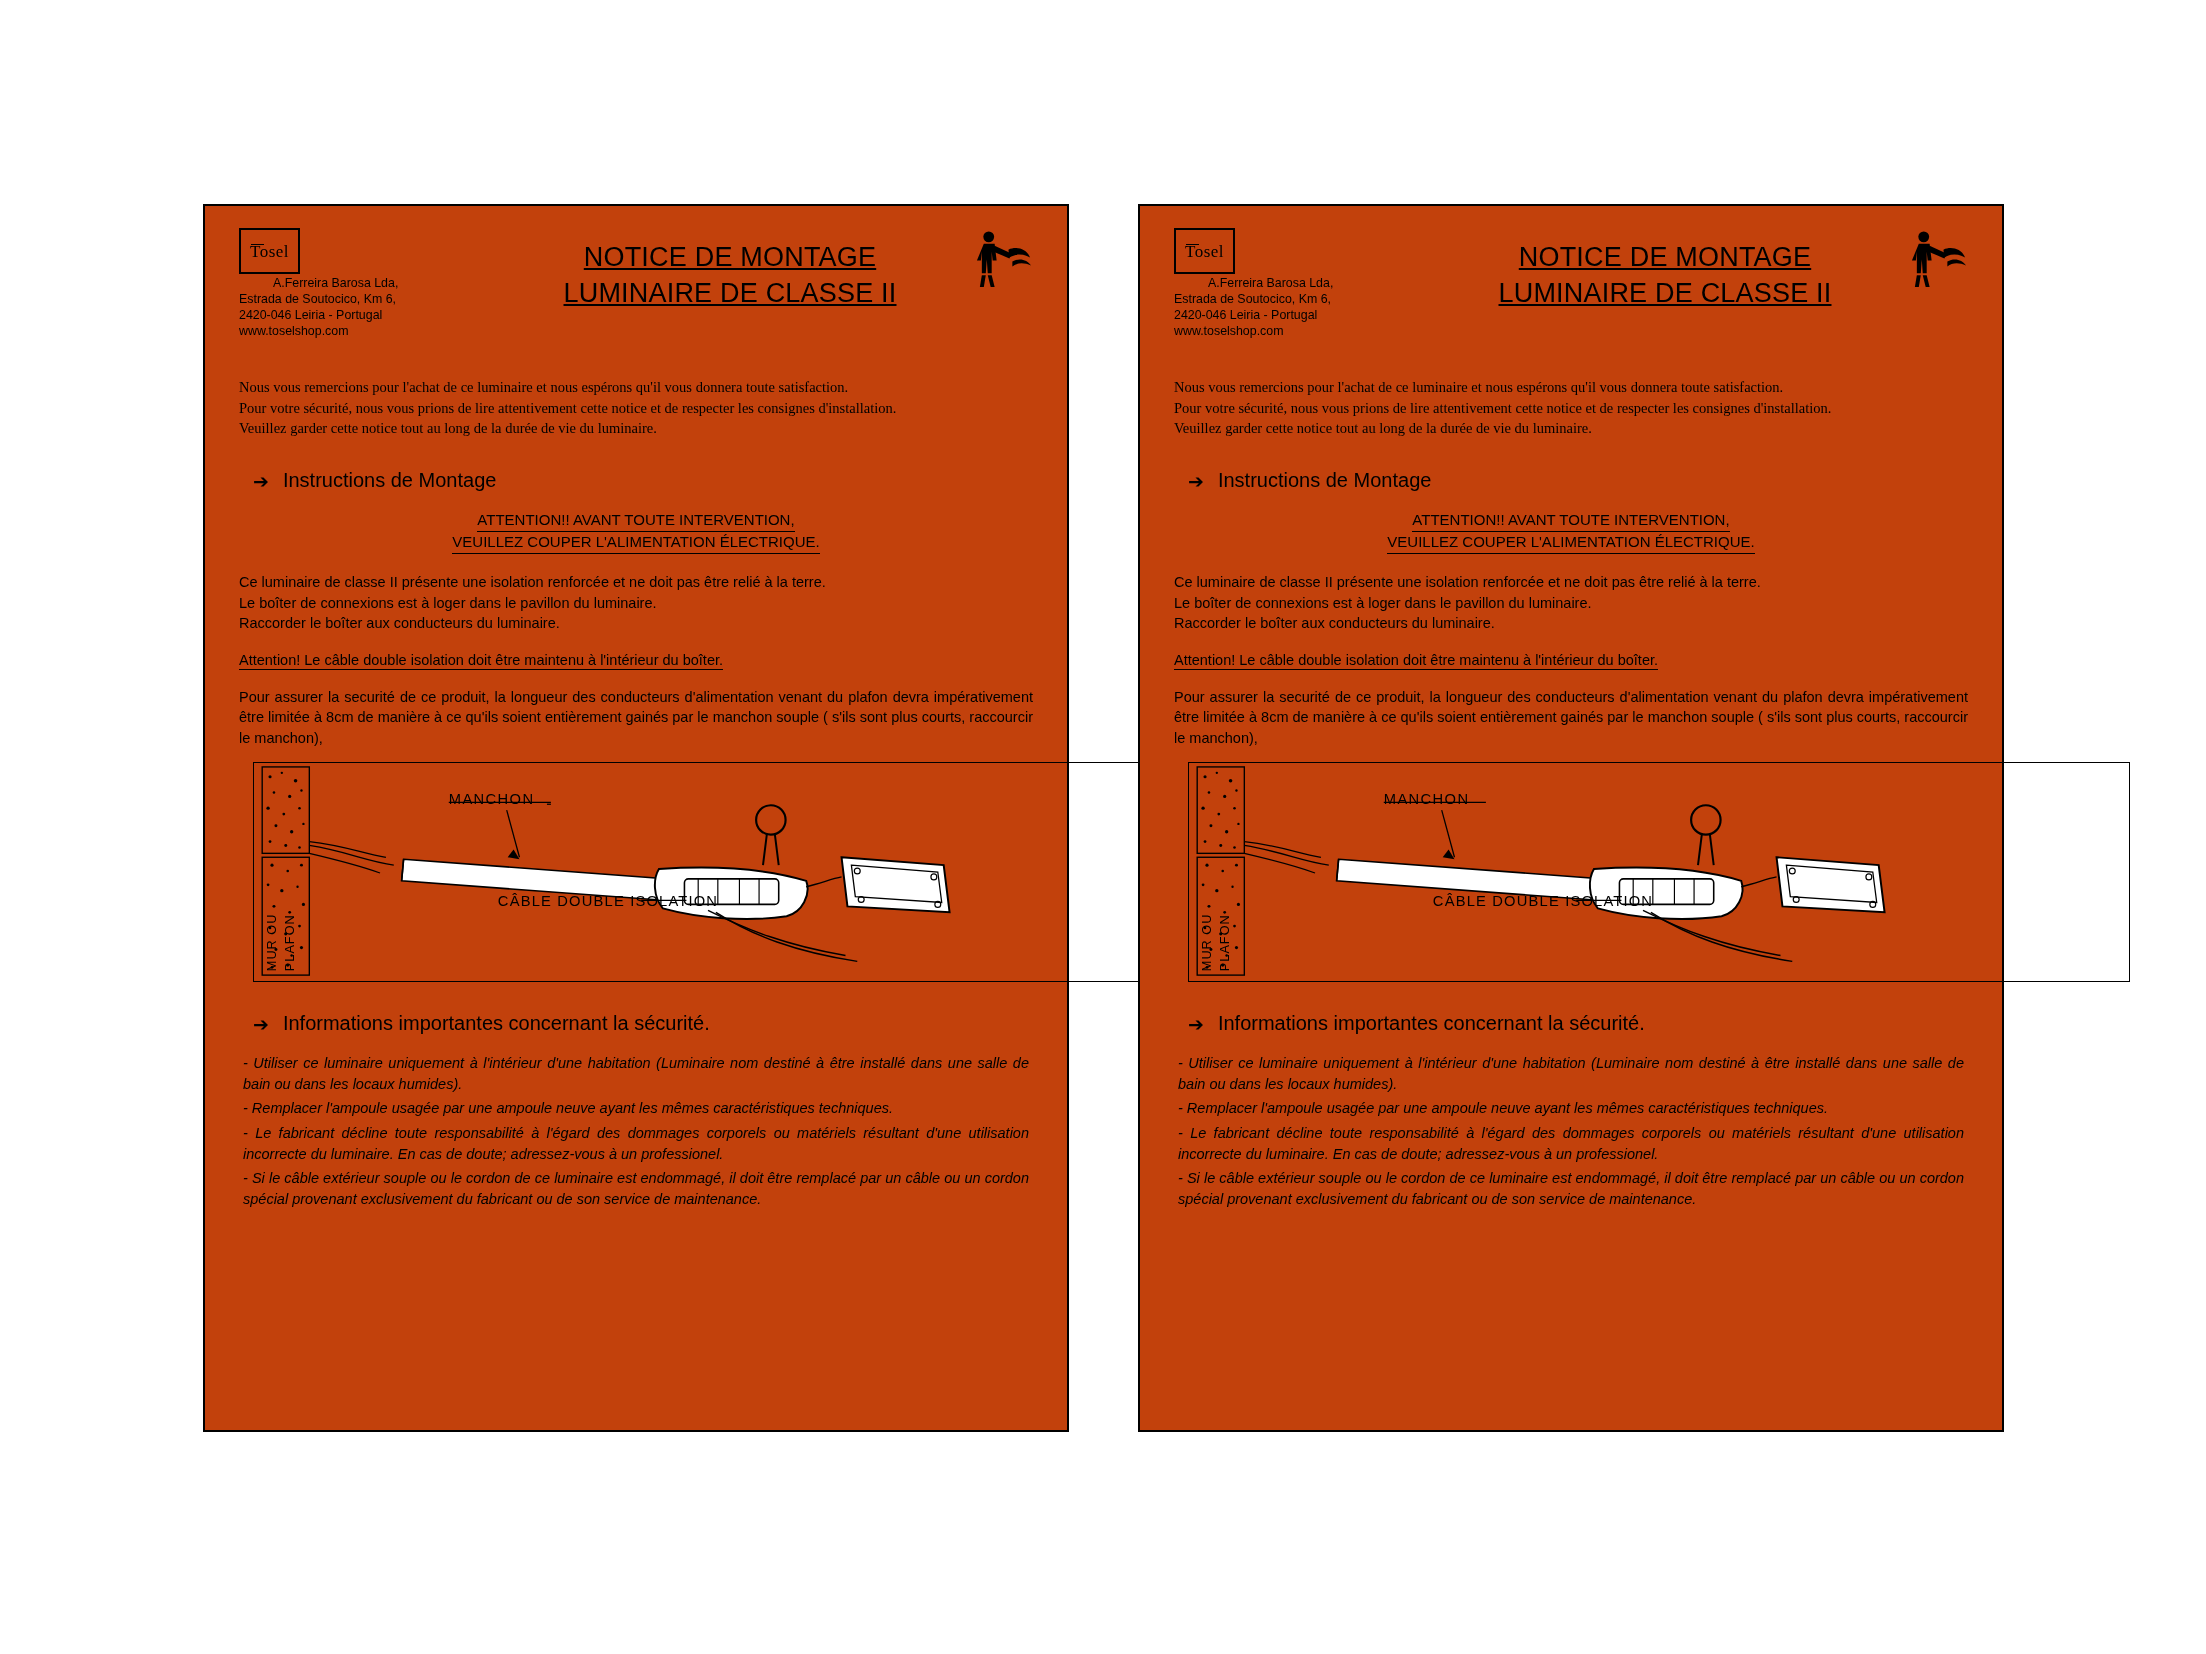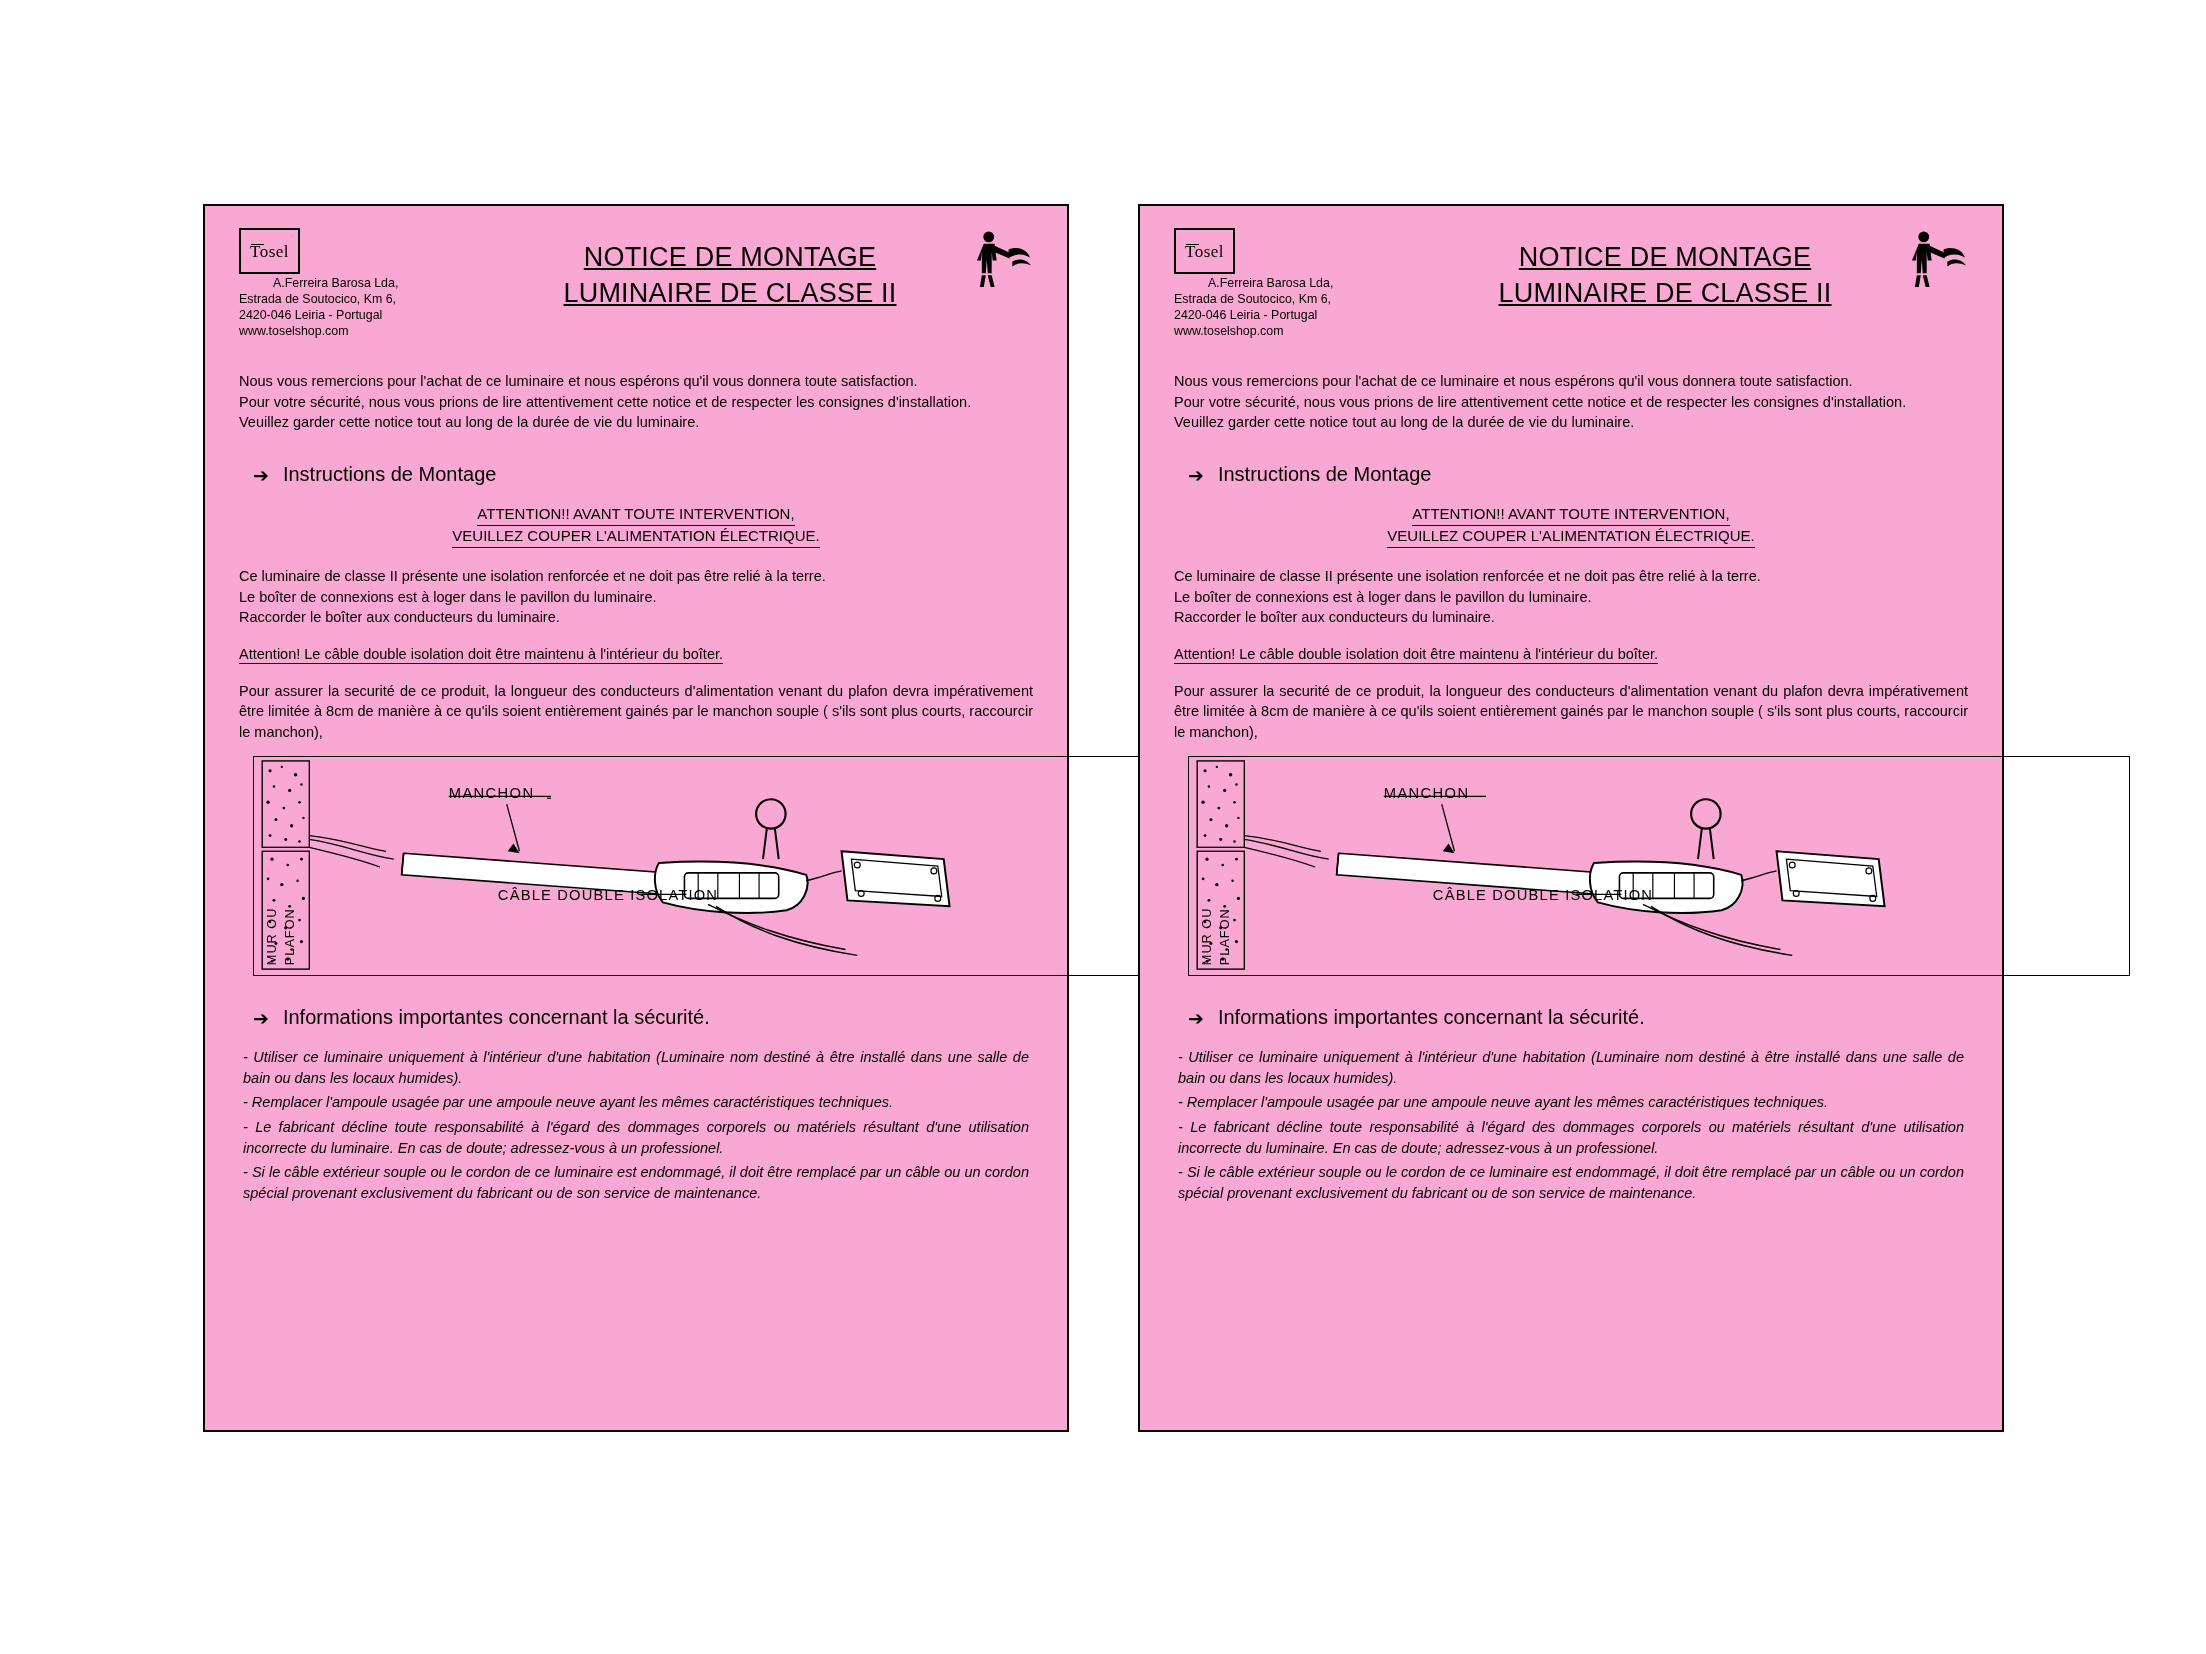--- a/index.html
+++ b/index.html
@@ -22,21 +22,21 @@
     width: 2207px;
     height: 1247px;
     display: flex;
     justify-content: center;
     gap: 69px;
   }
   .sheet {
     width: 866px;
     height: 1228px;
     border: 2px solid #000;
-    background: #f9a8d4;
+    background: #c2410c;
     box-sizing: border-box;
     padding: 22px 26px 10px 26px;
     position: relative;
   }
 
   
   .hdr {
     display: flex;
     align-items: flex-start;
     position: relative;
@@ -92,21 +92,22 @@
     height: 63px;
   }
 
   
   .para {
     font-size: 14.5px;
     line-height: 1.42;
     margin: 0 8px 0 8px;
   }
   .intro {
-    margin-top: 16px;
+    margin-top: 22px;
+    font-family: Liberation Serif, serif;
   }
   .section-head {
     display: flex;
     align-items: center;
     gap: 14px;
     margin: 30px 0 18px 22px;
   }
   .arrow-glyph {
     font-size: 19px;
     line-height: 1;

